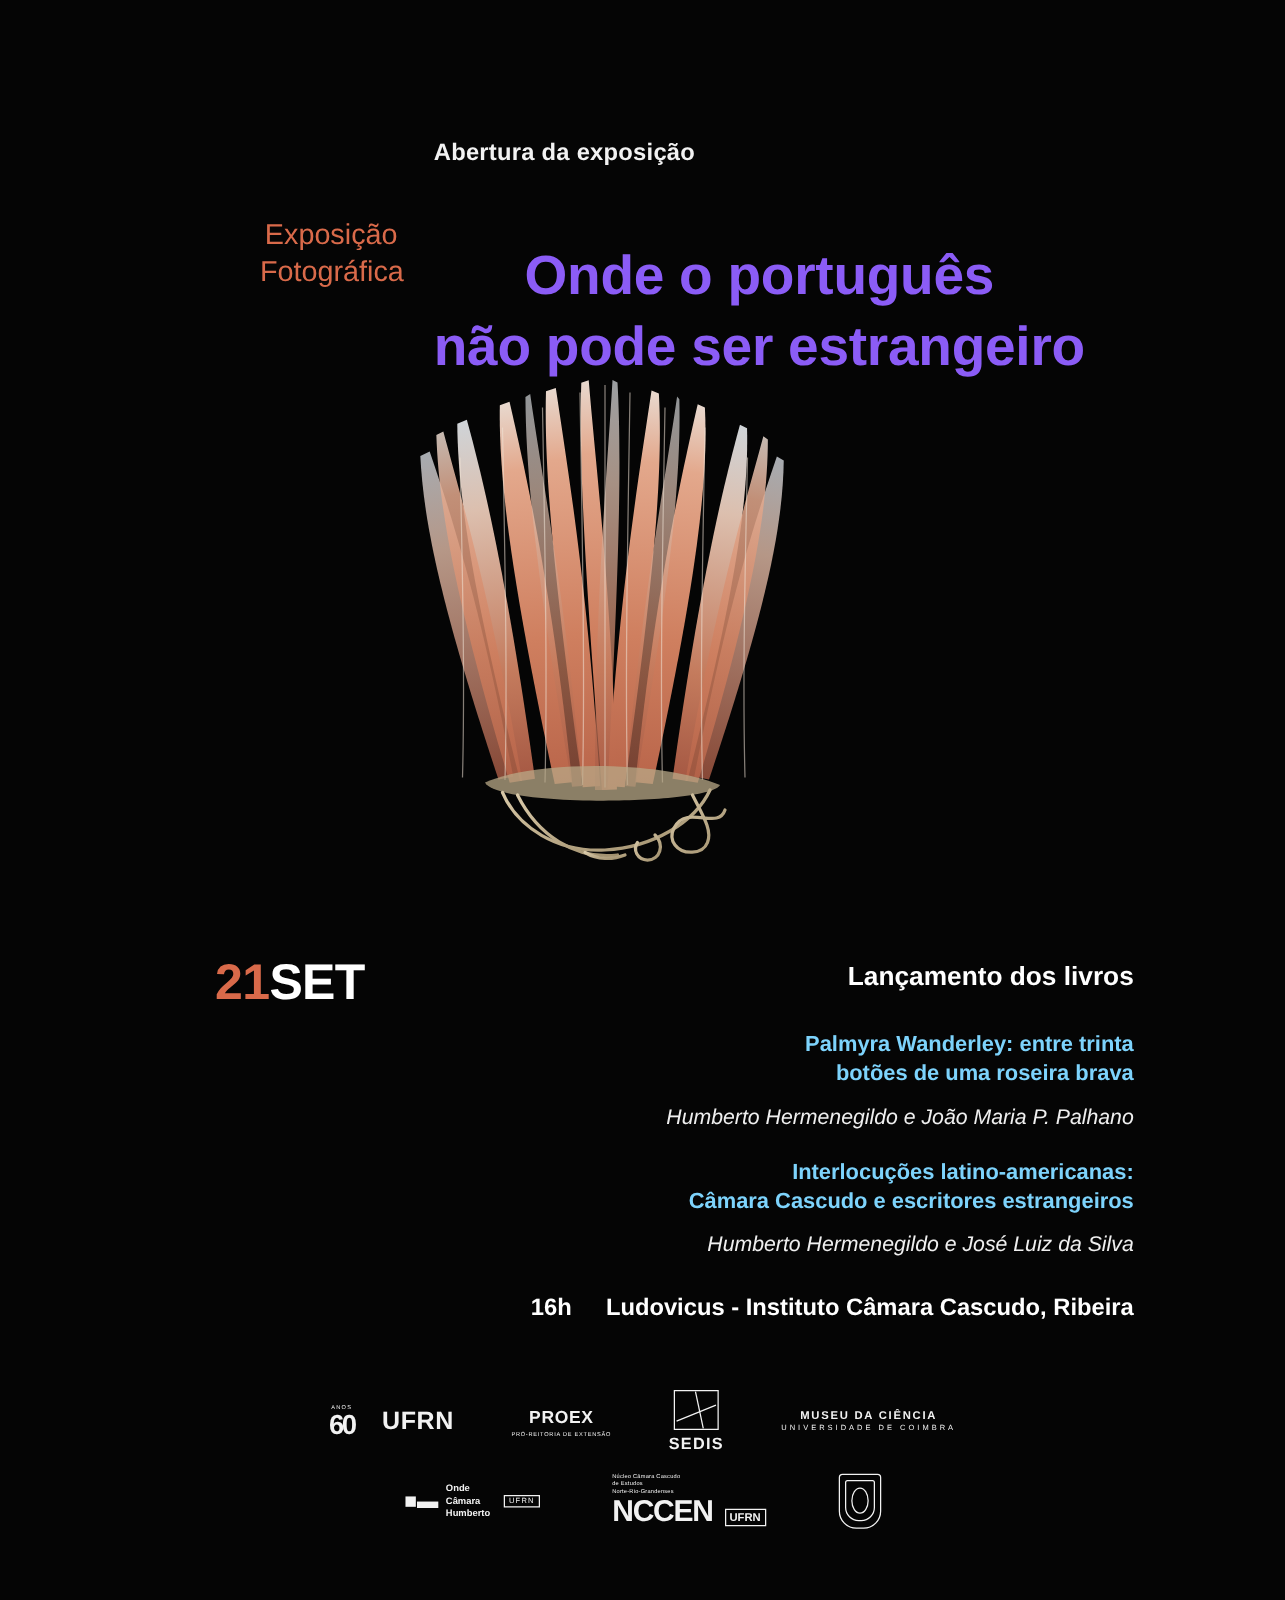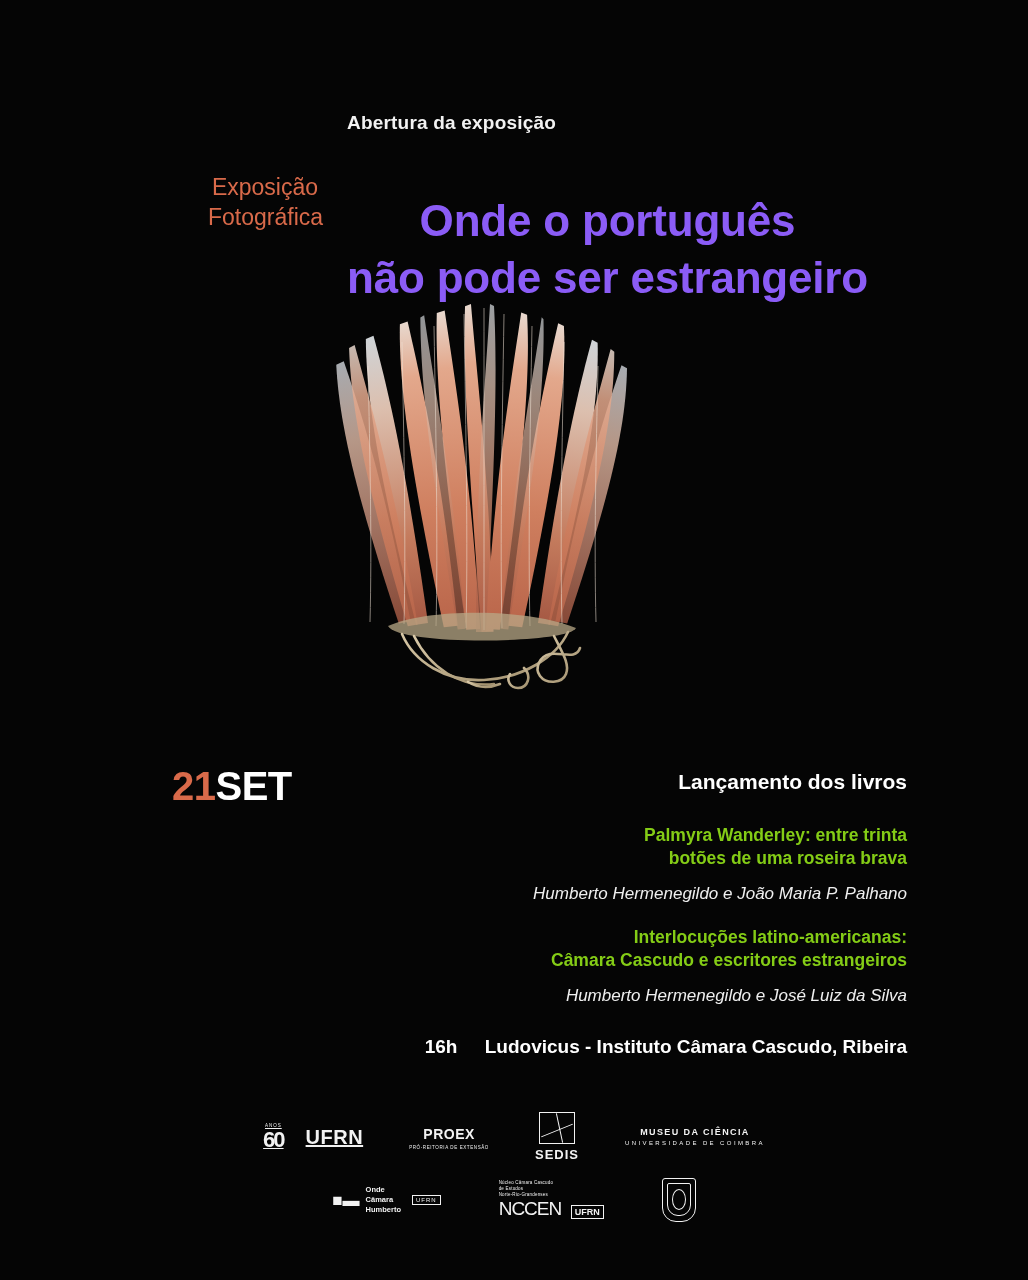--- a/index.html
+++ b/index.html
@@ -98,21 +98,21 @@
     color: #ffffff;
     margin: 0 0 30px 0;
   }
   .book {
     margin-bottom: 22px;
   }
   .book-title {
     font-size: 17.5px;
     font-weight: 700;
     line-height: 1.32;
-    color: #84cc16;
+    color: #7dd3fc;
     margin: 0 0 14px 0;
   }
   .book-title .ln { display: block; }
   .book-authors {
     font-size: 17px;
     font-style: italic;
     color: #efefef;
     margin: 0;
   }
   .venue {
@@ -152,21 +152,21 @@
     text-align: center;
     color: #ffffff;
   }
   .logo-txt .sub {
     display: block;
     font-size: 6px;
     letter-spacing: 2.4px;
     font-weight: 400;
     margin-top: 2px;
   }
-  .logo-ufrn { gap: 22px; text-decoration: underline; }
+  .logo-ufrn { gap: 22px; }
   .logo-ufrn .sixty {
     font-size: 22px;
     font-weight: 700;
     line-height: 1;
     letter-spacing: -2px;
   }
   .logo-ufrn .sixty-sub {
     font-size: 4.5px;
     letter-spacing: 1px;
     display: block;
@@ -228,22 +228,22 @@
     text-align: left;
   }
   .logo-cascudo .tag {
     font-size: 6px;
     border: 1px solid #fff;
     padding: 1px 3px;
     margin-left: 5px;
     letter-spacing: 1px;
   }
   .logo-nccen .big {
-    font-size: 19px;
-    font-weight: 400;
+    font-size: 24px;
+    font-weight: 700;
     letter-spacing: -1px;
   }
   .logo-nccen .tiny {
     font-size: 4.5px;
     letter-spacing: 0.2px;
     line-height: 1.3;
     display: block;
   }
   .logo-nccen .ufrn-chip {
     font-size: 9px;

